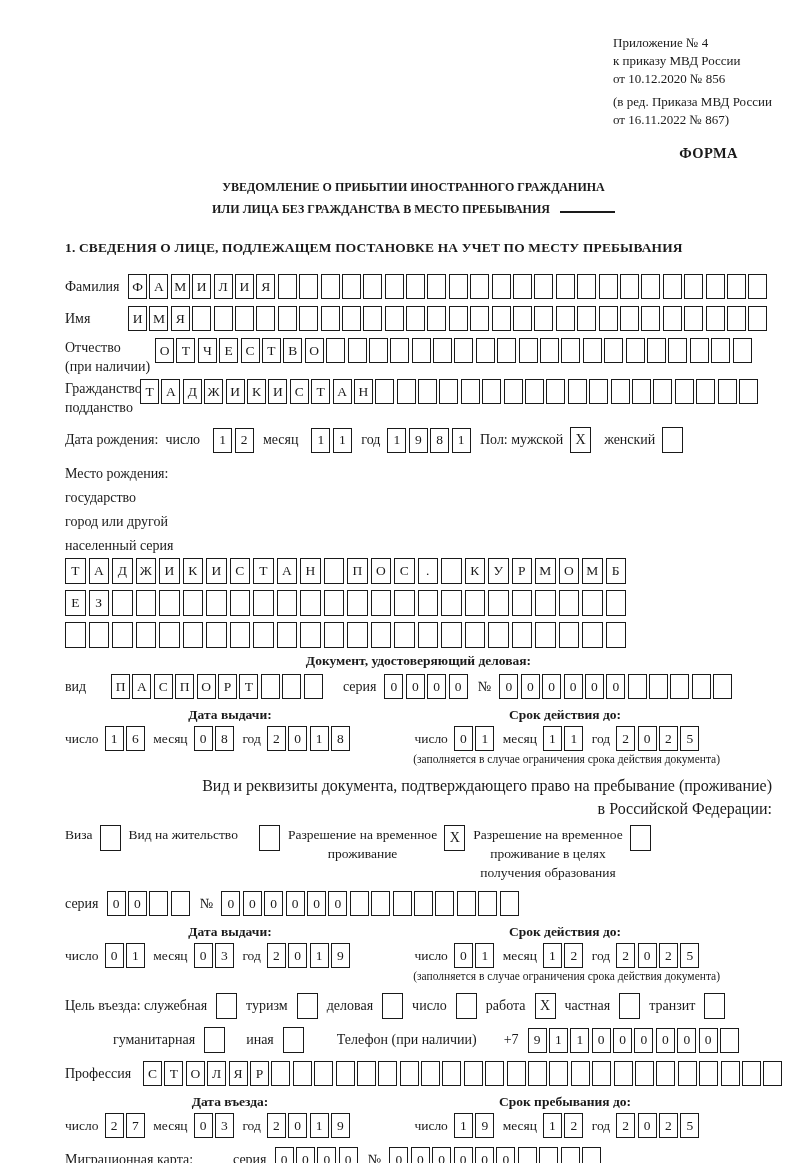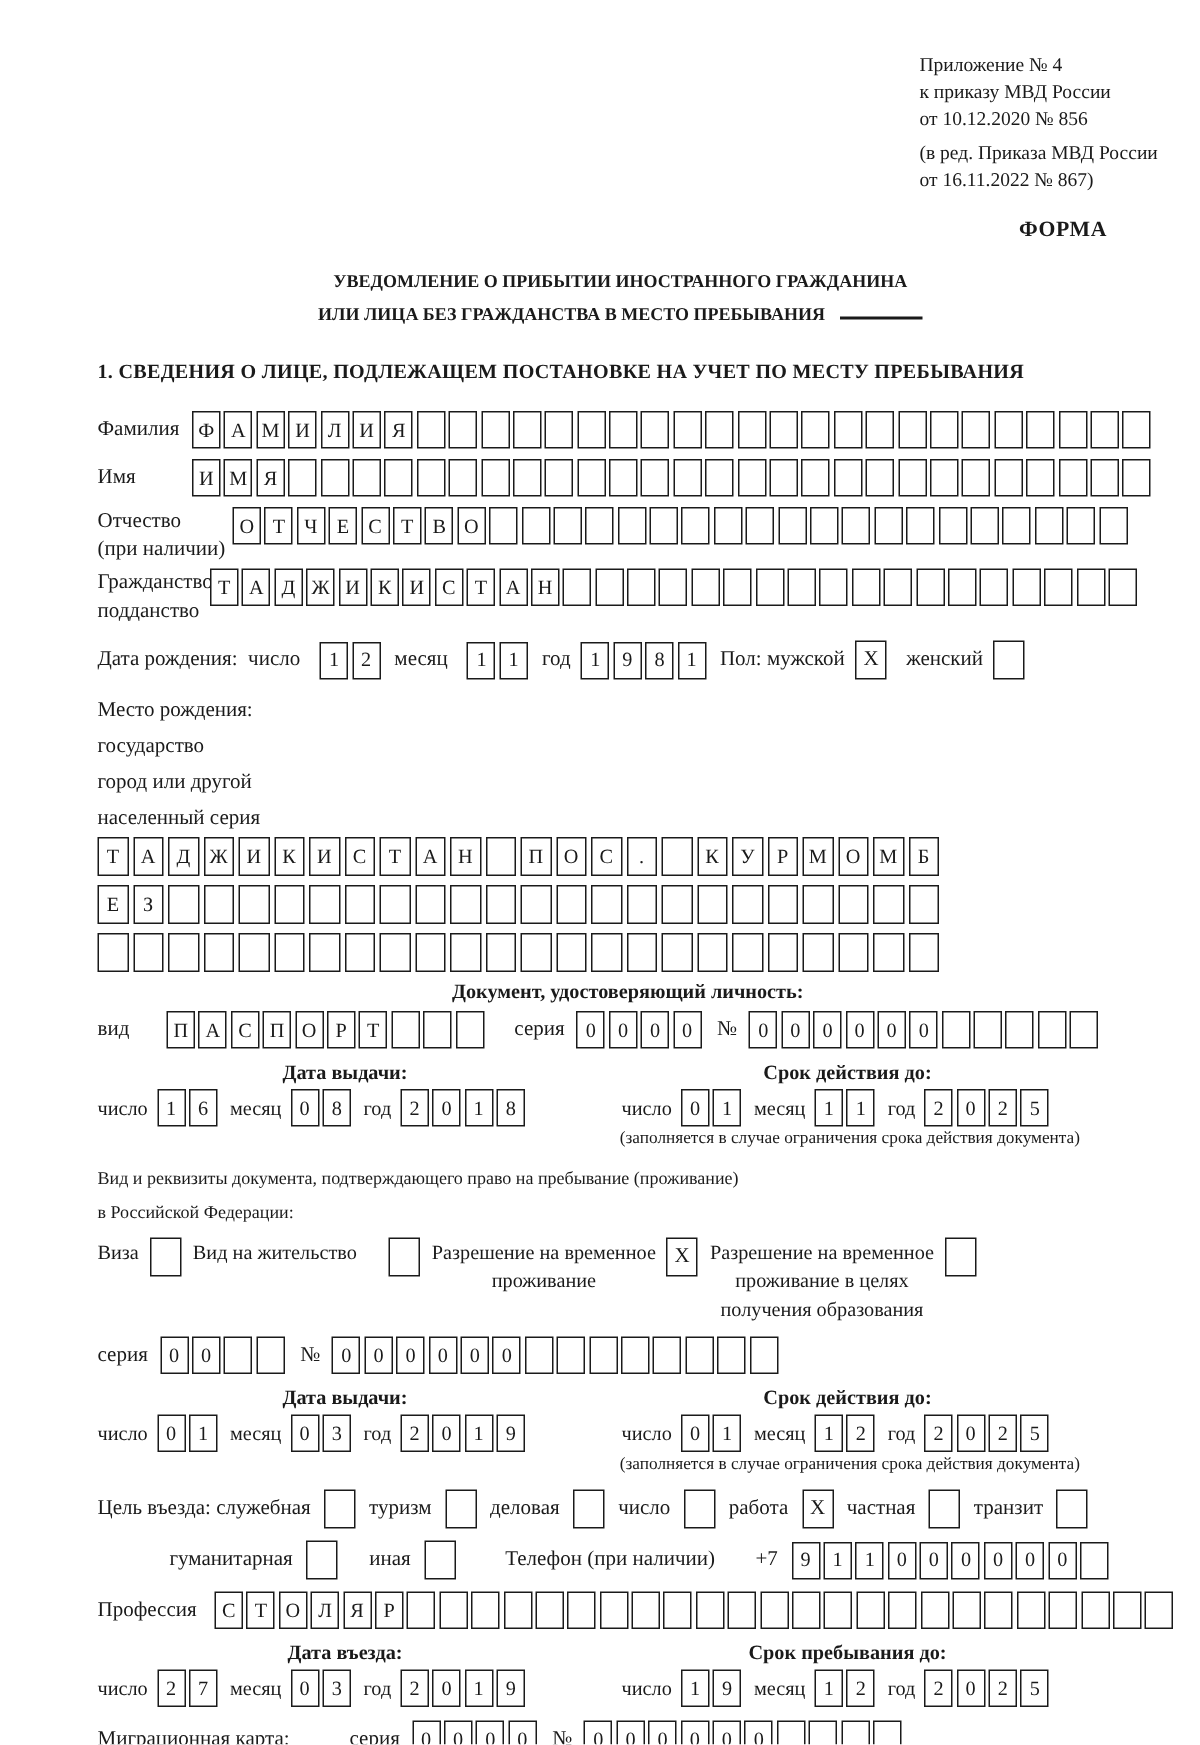--- a/index.html
+++ b/index.html
@@ -17,21 +17,21 @@
   .lines{font-size:14px;line-height:19px;flex:0 0 auto;}
   .grid{display:flex;flex:0 0 auto;}
   .cell{box-sizing:border-box;width:19px;height:25px;border:1.6px solid #1a1a1a;margin-right:2.4px;display:flex;align-items:center;justify-content:center;font-size:13.5px;flex:0 0 auto;background:#fff;}
   .wide .cell{width:20.5px;height:26px;margin-right:3px;}
   .checkbox{box-sizing:border-box;width:21px;height:26px;border:1.6px solid #1a1a1a;display:inline-flex;align-items:center;justify-content:center;font-size:14px;flex:0 0 auto;background:#fff;}
   .dgroup{display:flex;align-items:center;gap:6px;flex:0 0 auto;font-size:13.5px;}
   .dhead{display:flex;font-weight:bold;font-size:13.5px;margin-top:8px;}
   .dhead .l{width:330px;text-align:center;}
   .dhead .r{width:340px;text-align:center;}
   .note{font-size:11.5px;text-align:right;margin:2px 52px 0 0;}
-  .plain{font-size:12px;line-height:23px;margin-top:9px;}
+  .plain{font-size:16px;line-height:23px;margin-top:9px;text-align:right;}
   .opt{display:flex;align-items:flex-start;gap:7px;flex:0 0 auto;}
   .opt .txt{font-size:13.5px;line-height:19px;text-align:center;}
   .small-gap{margin-left:12px;}
   .mr6{margin-right:6px;}
 </style>
 </head>
 <body>
 
 <div class="page">
 
@@ -306,21 +306,21 @@
           <span class="cell"></span>
           <span class="cell"></span>
           <span class="cell"></span>
           <span class="cell"></span>
           <span class="cell"></span>
           <span class="cell"></span>
         </span>
     </span>
   </div>
 
-  <div style="text-align:center;font-weight:bold;font-size:13.5px;margin-top:5px;">Документ, удостоверяющий личность:</div>
+  <div style="text-align:center;font-weight:bold;font-size:13.5px;margin-top:5px;">Документ, удостоверяющий деловая:</div>
 
   <div class="row" style="gap:8px;margin-top:5px;">
     <span class="lbl" style="width:38px;">вид</span>
     <span class="grid">
         <span class="cell">П</span>
         <span class="cell">А</span>
         <span class="cell">С</span>
         <span class="cell">П</span>
         <span class="cell">О</span>
         <span class="cell">Р</span>

